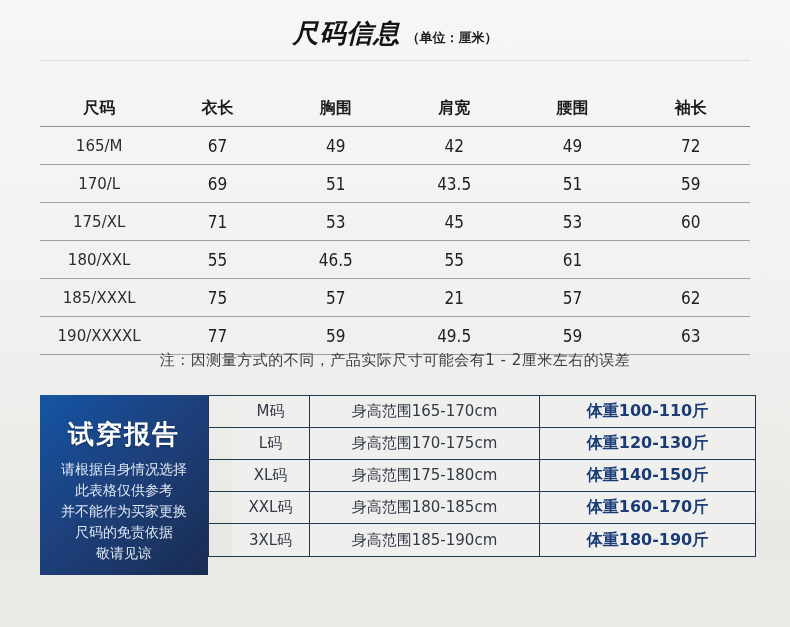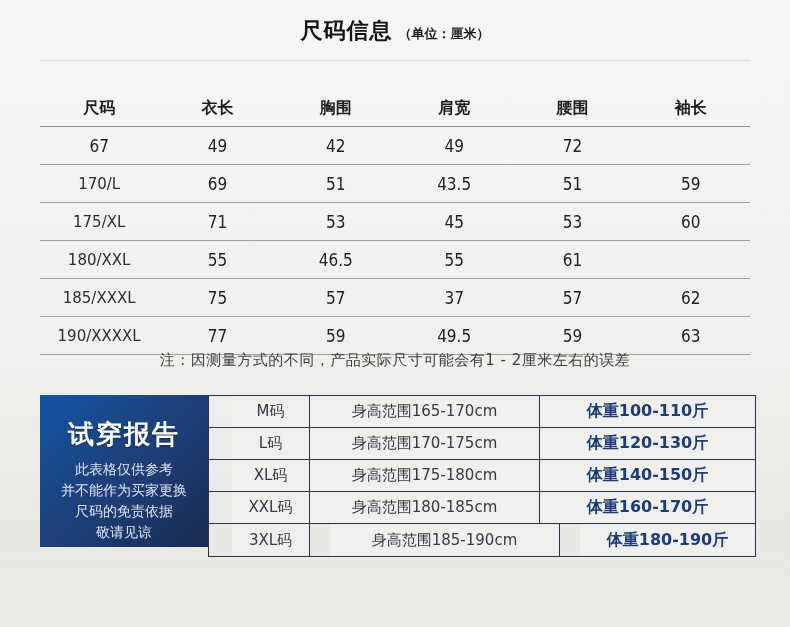--- a/index.html
+++ b/index.html
@@ -5,49 +5,49 @@
   html,body{margin:0;padding:0;}
   .page{
     position:relative;
     width:790px;height:627px;
     background:linear-gradient(180deg,#f6f6f5 0%,#f1f1ef 50%,#e8e9e4 85%,#eaebe6 100%);
     font-family:"DejaVu Sans","Liberation Sans",sans-serif;
     overflow:hidden;
   }
   
   .title-wrap{position:absolute;top:16px;left:0;right:0;display:flex;justify-content:center;align-items:baseline;gap:6px;}
-  .title-main{font-size:22px;font-weight:bold;color:#141414;letter-spacing:1px;}
+  .title-main{font-size:26px;font-weight:bold;color:#141414;letter-spacing:1px;font-style:italic;}
   .title-unit{font-size:13px;font-weight:bold;color:#1c1c1c;}
   .top-rule{position:absolute;left:40px;right:40px;top:60px;height:1px;background:#dcdcda;}
   
   .size-table{position:absolute;left:40px;top:90px;width:710px;}
   .srow{display:grid;grid-template-columns:repeat(6,1fr);height:37px;align-items:center;border-bottom:1px solid #a2a2a2;}
   .srow.head{height:36px;border-bottom:1px solid #8e8e8e;}
   .scell{text-align:center;font-size:15px;color:#2e2e2e;}
   .head .scell{font-size:16px;font-weight:bold;color:#1c1c1c;}
   .scell.num{font-size:17px;color:#212121;font-stretch:condensed;}
   
   .note{position:absolute;left:0;right:0;top:351px;text-align:center;font-size:15px;color:#3e3e3e;letter-spacing:0.5px;}
   
   .fit-panel{
-    position:absolute;left:40px;top:395px;width:168px;height:152px;
+    position:absolute;left:40px;top:395px;width:168px;height:180px;
     background:linear-gradient(135deg,#1454a3 0%,#1d417d 45%,#1a2c52 100%);
     display:flex;flex-direction:column;align-items:center;
     padding-top:22px;box-sizing:border-box;
   }
   .fit-title{font-size:26px;font-weight:bold;letter-spacing:2px;color:#ffffff;margin-bottom:7px;text-shadow:0 1px 2px rgba(0,0,0,0.35);}
   .fit-line{font-size:14px;color:#dde5f1;line-height:21px;white-space:nowrap;}
   
   .fit-table{
     position:absolute;left:208px;top:395px;width:548px;height:162px;
     border:1px solid #23344f;box-sizing:border-box;
     display:grid;grid-template-rows:repeat(5,1fr);
   }
   .frow{display:grid;grid-template-columns:78px 230px 1fr;border-bottom:1px solid #23344f;padding-left:23px;}
-  .frow:last-child{border-bottom:none;gap:20px;}
+  .frow:last-child{border-bottom:none;}
   .fcell{display:flex;align-items:center;justify-content:center;font-size:15px;color:#333a46;background:#efefee;border-right:1px solid #23344f;min-width:0;}
   .fcell:last-child{border-right:none;}
   .fcell.weight{font-weight:bold;font-size:16px;color:#1c3c76;}
 </style>
 </head>
 <body>
 
 <div class="page">
 
   <div class="title-wrap">
@@ -60,20 +60,21 @@
     <div class="srow head">
       <div class="scell">尺码</div>
       <div class="scell">衣长</div>
       <div class="scell">胸围</div>
       <div class="scell">肩宽</div>
       <div class="scell">腰围</div>
       <div class="scell">袖长</div>
     </div>
 
     <div class="srow">
+      <div class="scell">165/M</div>
       <div class="scell num">67</div>
       <div class="scell num">49</div>
       <div class="scell num">42</div>
       <div class="scell num">49</div>
       <div class="scell num">72</div>
     </div>
     <div class="srow">
       <div class="scell">170/L</div>
       <div class="scell num">69</div>
       <div class="scell num">51</div>
@@ -93,38 +94,39 @@
       <div class="scell">180/XXL</div>
       <div class="scell num">55</div>
       <div class="scell num">46.5</div>
       <div class="scell num">55</div>
       <div class="scell num">61</div>
     </div>
     <div class="srow">
       <div class="scell">185/XXXL</div>
       <div class="scell num">75</div>
       <div class="scell num">57</div>
-      <div class="scell num">37</div>
+      <div class="scell num">21</div>
       <div class="scell num">57</div>
       <div class="scell num">62</div>
     </div>
     <div class="srow">
       <div class="scell">190/XXXXL</div>
       <div class="scell num">77</div>
       <div class="scell num">59</div>
       <div class="scell num">49.5</div>
       <div class="scell num">59</div>
       <div class="scell num">63</div>
     </div>
   </div>
 
   <div class="note">注：因测量方式的不同，产品实际尺寸可能会有1 - 2厘米左右的误差</div>
 
   <div class="fit-panel">
     <div class="fit-title">试穿报告</div>
+    <div class="fit-line">请根据自身情况选择</div>
     <div class="fit-line">此表格仅供参考</div>
     <div class="fit-line">并不能作为买家更换</div>
     <div class="fit-line">尺码的免责依据</div>
     <div class="fit-line">敬请见谅</div>
   </div>
 
   <div class="fit-table">
     <div class="frow">
       <div class="fcell">M码</div>
       <div class="fcell">身高范围165-170cm</div>

